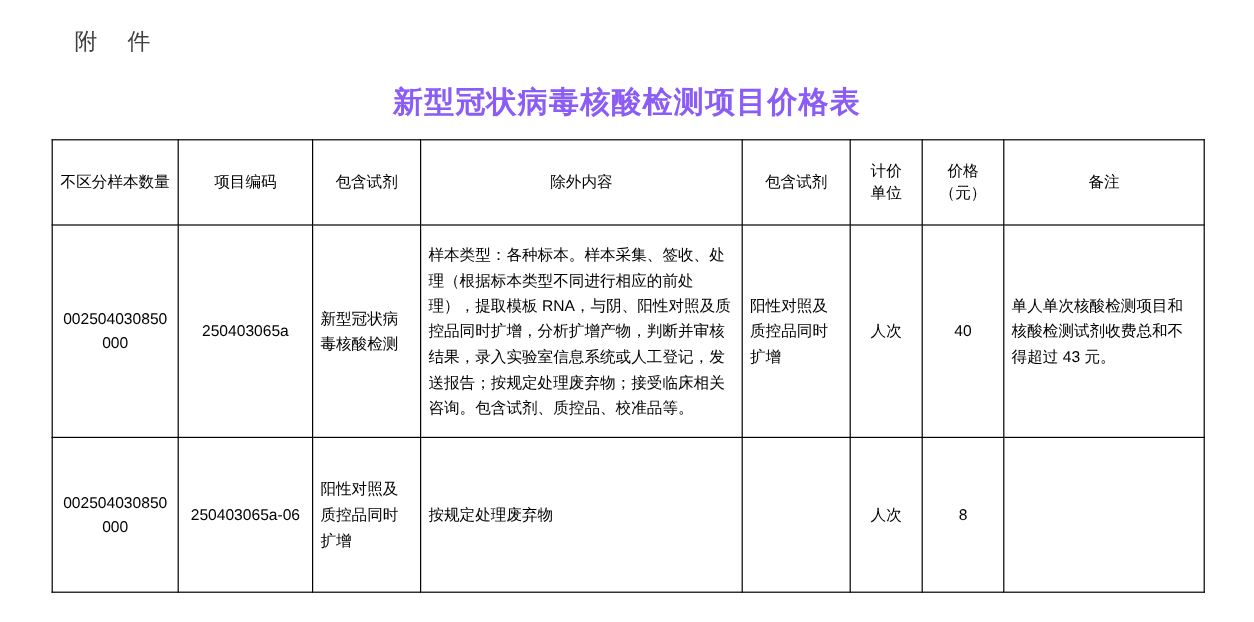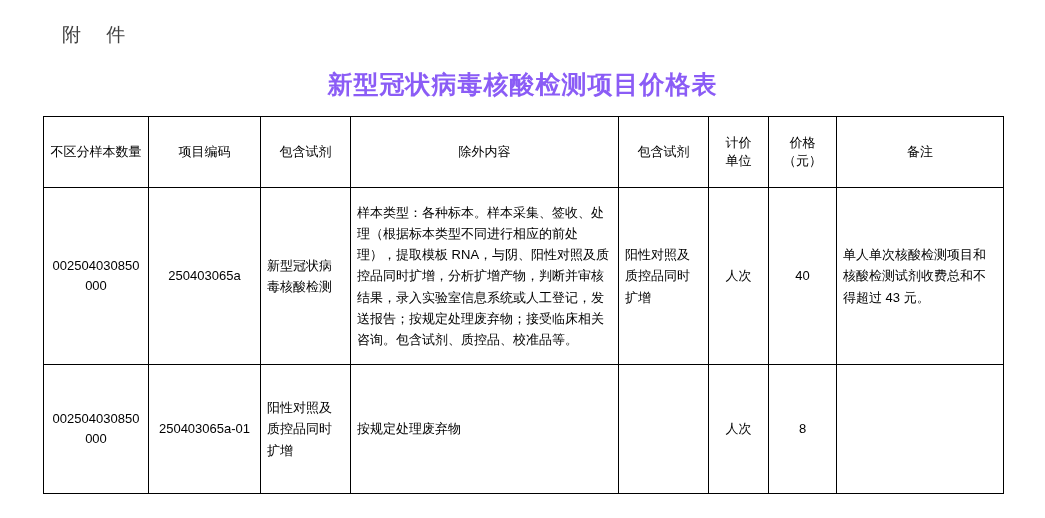--- a/index.html
+++ b/index.html
@@ -116,21 +116,21 @@
       <td class="c-center">250403065a</td>
       <td class="c-left">新型冠状病毒核酸检测</td>
       <td class="c-left">样本类型：各种标本。样本采集、签收、处理（根据标本类型不同进行相应的前处理），提取模板 RNA，与阴、阳性对照及质控品同时扩增，分析扩增产物，判断并审核结果，录入实验室信息系统或人工登记，发送报告；按规定处理废弃物；接受临床相关咨询。包含试剂、质控品、校准品等。</td>
       <td class="c-left">阳性对照及质控品同时扩增</td>
       <td class="c-center">人次</td>
       <td class="c-center">40</td>
       <td class="c-left">单人单次核酸检测项目和核酸检测试剂收费总和不得超过 43 元。</td>
     </tr>
     <tr class="row-2">
       <td class="c-center nowrap-break">002504030850000</td>
-      <td class="c-center">250403065a-01</td>
+      <td class="c-center">250403065a-06</td>
       <td class="c-left">阳性对照及质控品同时扩增</td>
       <td class="c-left">按规定处理废弃物</td>
       <td class="c-left"></td>
       <td class="c-center">人次</td>
       <td class="c-center">8</td>
       <td class="c-left"></td>
     </tr>
   </tbody>
 </table>
 

